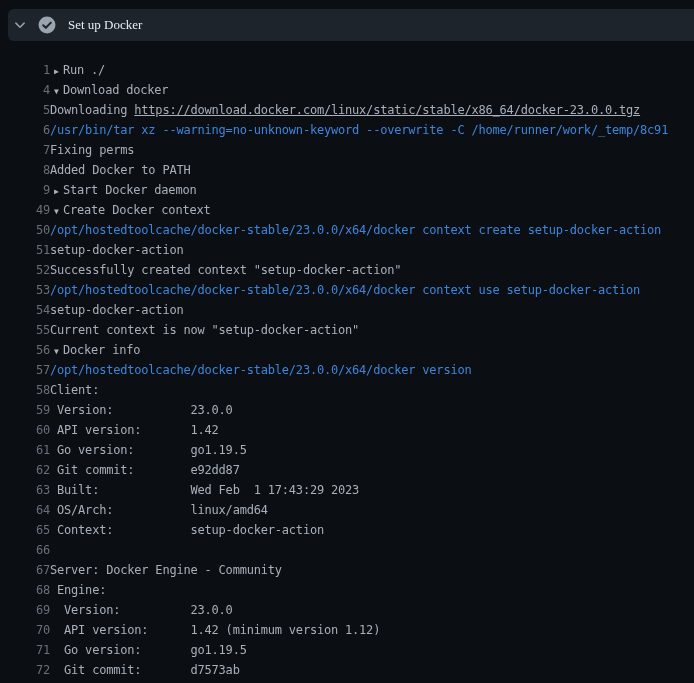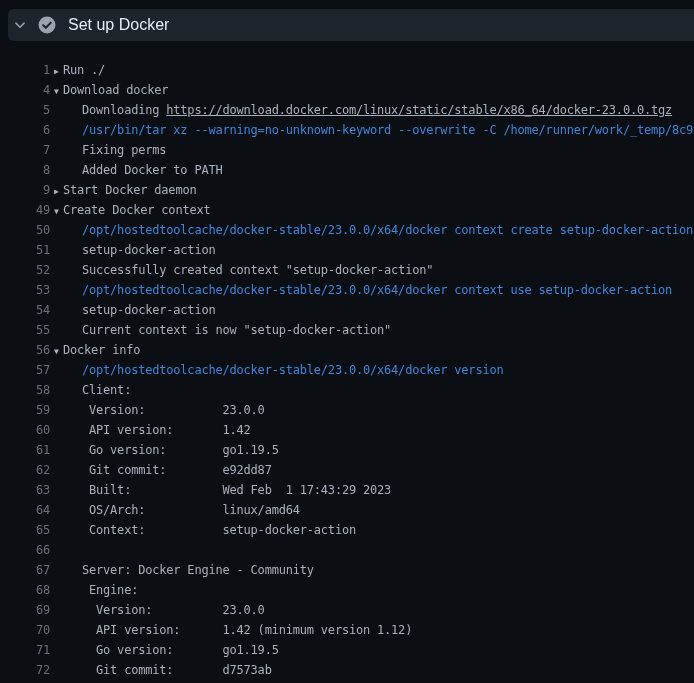--- a/index.html
+++ b/index.html
@@ -1,33 +1,33 @@
 <!DOCTYPE html>
 <html><head>
 <meta charset="utf-8">
 <style>
   * { margin:0; padding:0; box-sizing:border-box; }
   html,body { width:694px; height:683px; background:#0b0e13; overflow:hidden; position:relative; }
   .step-header {
     position:absolute; left:8px; top:9px; width:686px; height:32px;
     background:#1e242c; border-radius:6px 0 0 6px;
     display:flex; align-items:center;
-    font-family:Liberation Sans, sans-serif; font-size:16px; color:#e6edf3;
+    font-family:Liberation Serif, serif; font-size:13px; color:#e6edf3;
   }
   .chev { margin-left:4px; width:16px; height:16px; display:flex; align-items:center; justify-content:center; }
   .status { margin-left:10px; width:18px; height:18px; display:flex; align-items:center; justify-content:center; }
   .title { margin-left:12px; font-weight:400; }
   .log {
     position:absolute; left:0; top:60px; width:694px;
     font-family:"DejaVu Sans Mono",monospace; font-size:12px; line-height:20px; letter-spacing:-0.2px;
     white-space:pre; overflow:hidden;
   }
   .line { display:flex; height:20px; }
   .num { flex:0 0 50px; text-align:right; color:#69707a; }
-  .content { margin-left:32px; color:#a8b0ba; }
+  .content { color:#a8b0ba; }
   .group .content { margin-left:4px; }
   .arrow { display:inline-block; width:9px; font-size:8px; color:#a8b0ba; }
   .command { color:#3e86dc; }
   .link { text-decoration:underline; }
 </style>
 </head>
 <body>
 
 <div class="step-header">
   <span class="chev">

